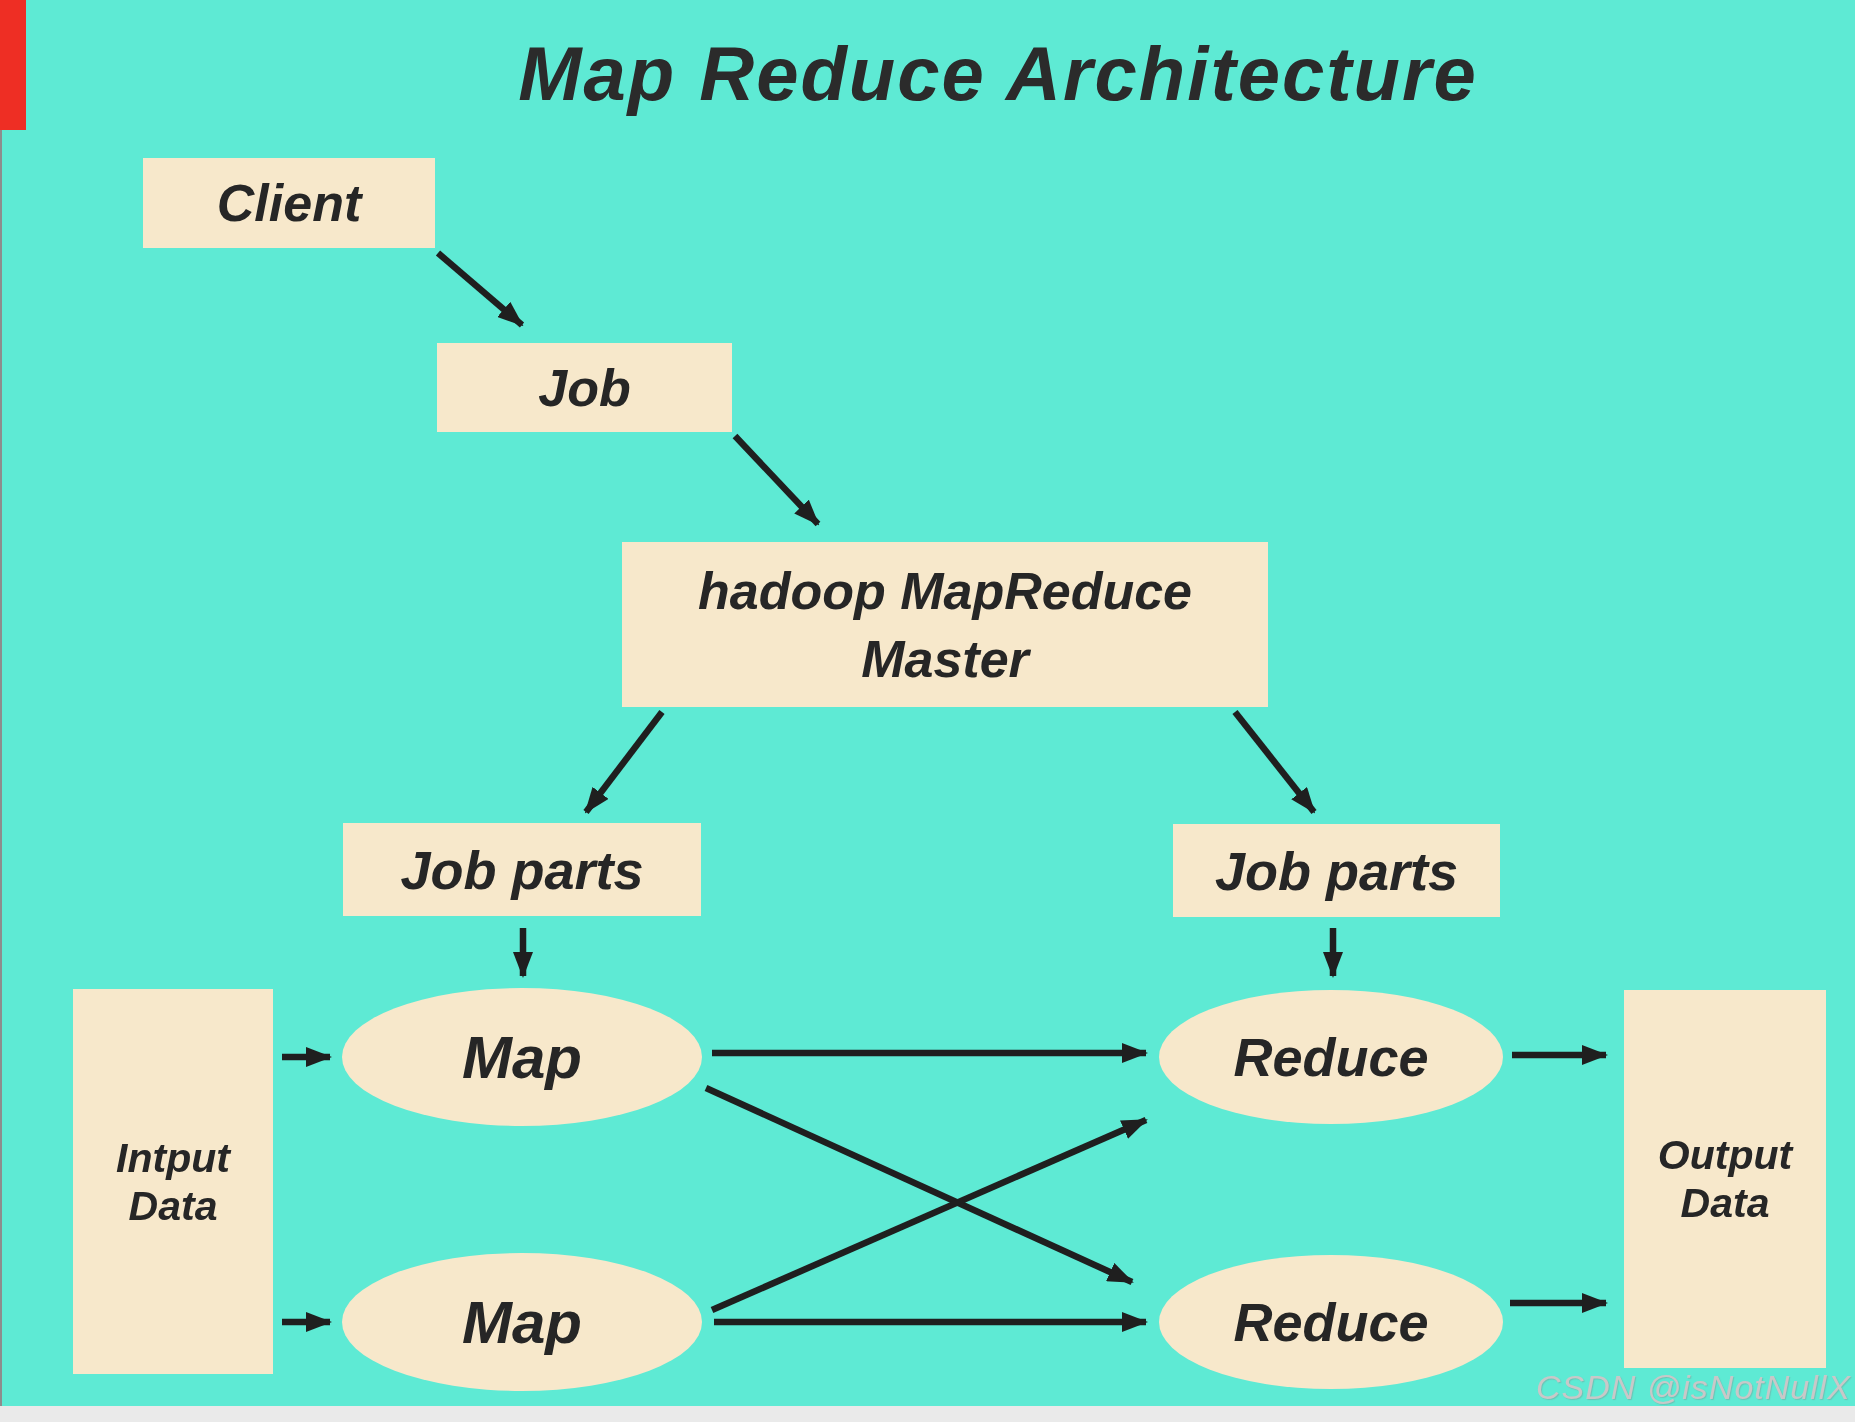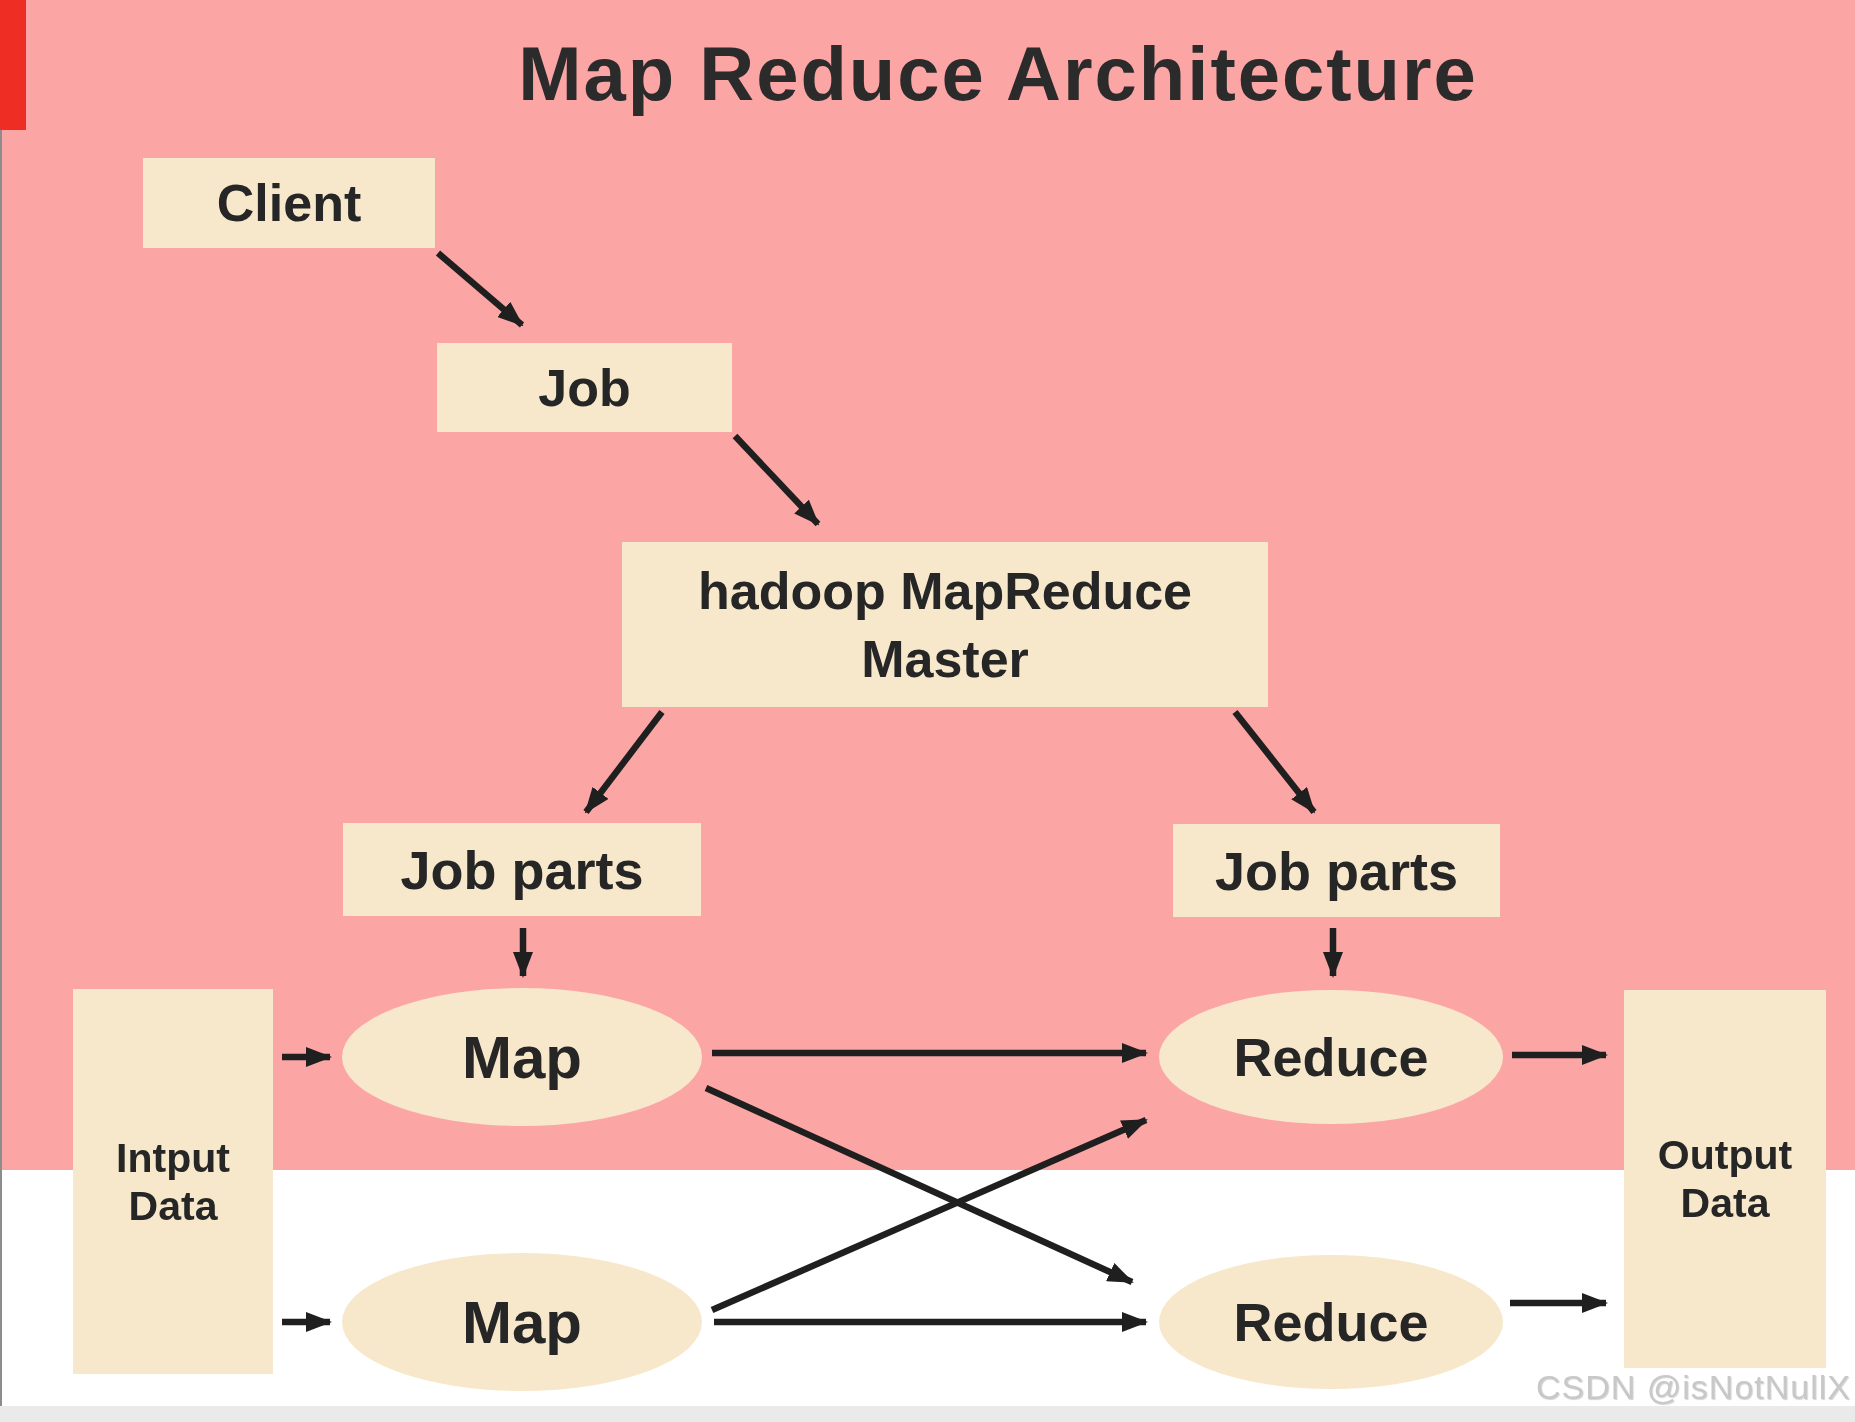--- a/index.html
+++ b/index.html
@@ -7,22 +7,23 @@
     padding: 0;
     width: 1855px;
     height: 1422px;
     background: #ffffff;
     overflow: hidden;
     font-family: "Liberation Sans", "DejaVu Sans", sans-serif;
   }
   #stage {
     position: relative;
     width: 1855px;
-    height: 1170px;
-    background: #fca5a5;
+    height: 1422px;
+    background: #5eead4;
+    font-style: italic;
   }
   #stage svg {
     position: absolute;
     left: 0;
     top: 0;
   }
   .node-box   { fill: #f7e8cb; }
   .node-label { fill: #262626; font-weight: bold; text-anchor: middle; }
   .edge-line  { stroke: #1f1f1f; stroke-width: 6.5; fill: none; }
   .page-title {

